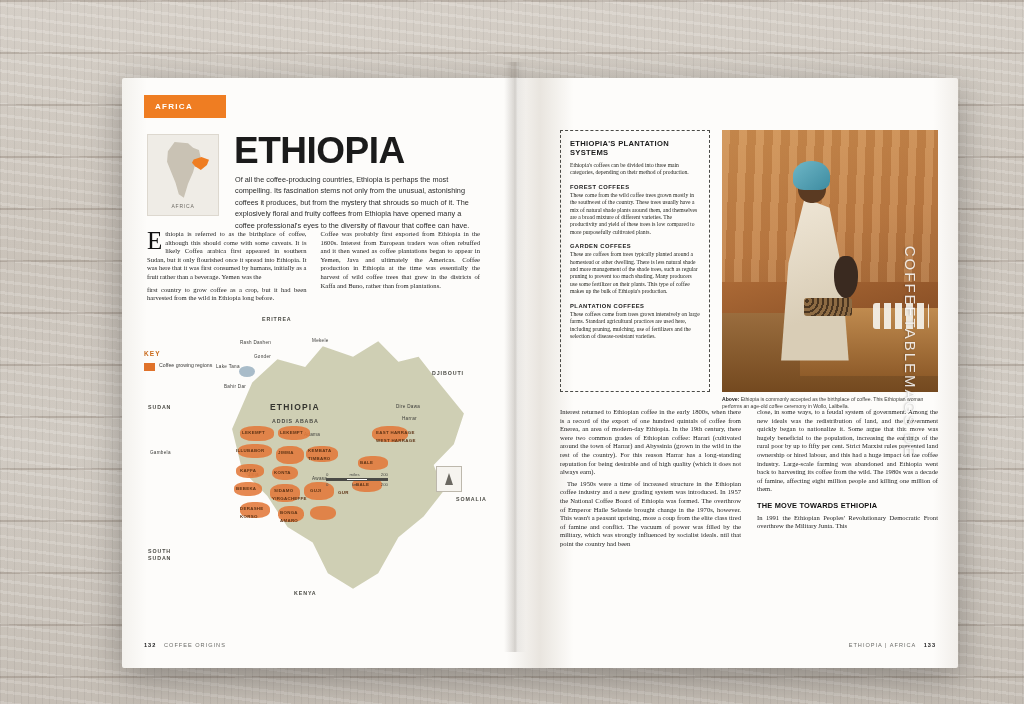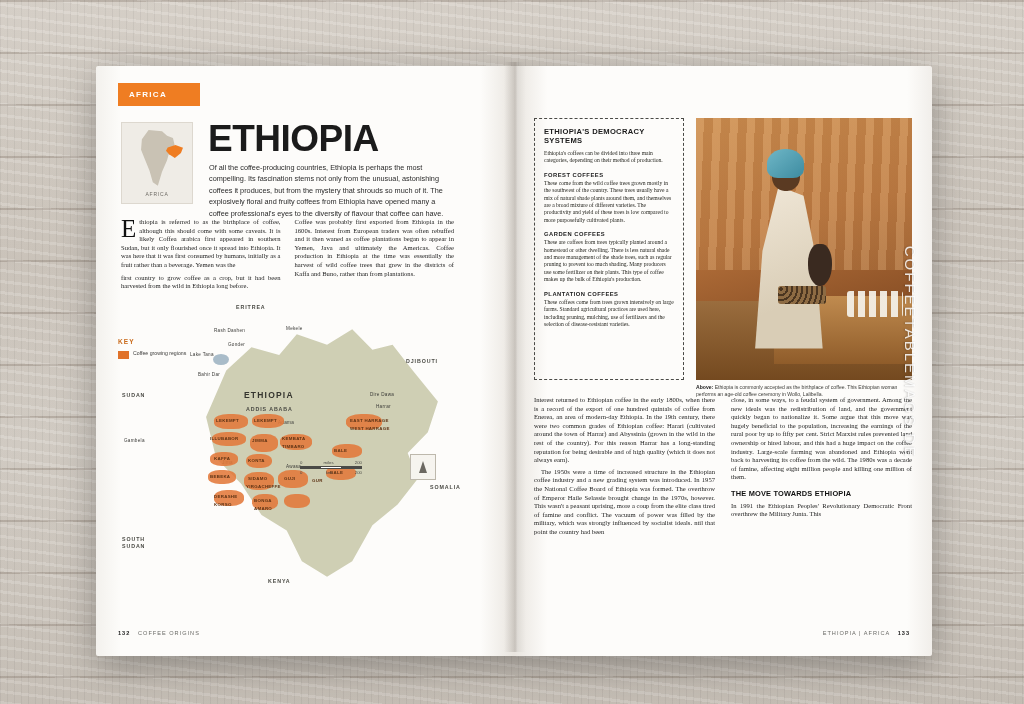--- a/index.html
+++ b/index.html
@@ -31,22 +31,23 @@
         rgba(150,140,130,0.10) 3px, rgba(150,140,130,0.10) 11px);
     opacity:.55;
   }
 
   
   #spread {
     position:absolute; left:96px; top:62px; width:836px; height:590px;
     filter:drop-shadow(0 10px 18px rgba(0,0,0,0.30));
   }
   .page {
-    position:absolute; top:4px; height:590px; width:418px;
+    position:absolute; top:16px; height:590px; width:418px;
     background:#fdfcfa;
+    margin-left:26px;
   }
   .page.left  { left:0;   border-radius:2px 0 0 2px;
     background:linear-gradient(90deg,#f3f1ed 0%, #fdfcfa 6%, #fdfcfa 92%, #e9e5df 100%); }
   .page.right { left:418px; border-radius:0 2px 2px 0;
     background:linear-gradient(90deg,#e9e5df 0%, #fdfcfa 8%, #fdfcfa 94%, #f1eeea 100%); }
   #gutter {
     position:absolute; left:408px; top:0; width:22px; height:590px;
     background:linear-gradient(90deg, rgba(0,0,0,0) 0%, rgba(60,50,40,0.16) 45%, rgba(60,50,40,0.20) 50%, rgba(0,0,0,0.05) 62%, rgba(0,0,0,0) 100%);
     pointer-events:none;
   }
@@ -354,21 +355,21 @@
 
     <div class="folio l">
       <span class="num">132</span>
       &nbsp;&nbsp;<span>COFFEE ORIGINS</span>
     </div>
   </div>
 
   <div class="page right">
 
     <div class="prod-box">
-      <h2>ETHIOPIA'S DEMOCRACY SYSTEMS</h2>
+      <h2>ETHIOPIA'S PLANTATION SYSTEMS</h2>
       <p>Ethiopia's coffees can be divided into three main categories, depending on their method of production.</p>
 
       <h3>FOREST COFFEES</h3>
       <p>These come from the wild coffee trees grown mostly in the southwest of the country. These trees usually have a mix of natural shade plants around them, and themselves are a broad mixture of different varieties. The productivity and yield of these trees is low compared to more purposefully cultivated plants.</p>
 
       <h3>GARDEN COFFEES</h3>
       <p>These are coffees from trees typically planted around a homestead or other dwelling. There is less natural shade and more management of the shade trees, such as regular pruning to prevent too much shading. Many producers use some fertilizer on their plants. This type of coffee makes up the bulk of Ethiopia's production.</p>
 
       <h3>PLANTATION COFFEES</h3>
       <p>These coffees come from trees grown intensively on large farms. Standard agricultural practices are used here, including pruning, mulching, use of fertilizers and the selection of disease-resistant varieties.</p>

